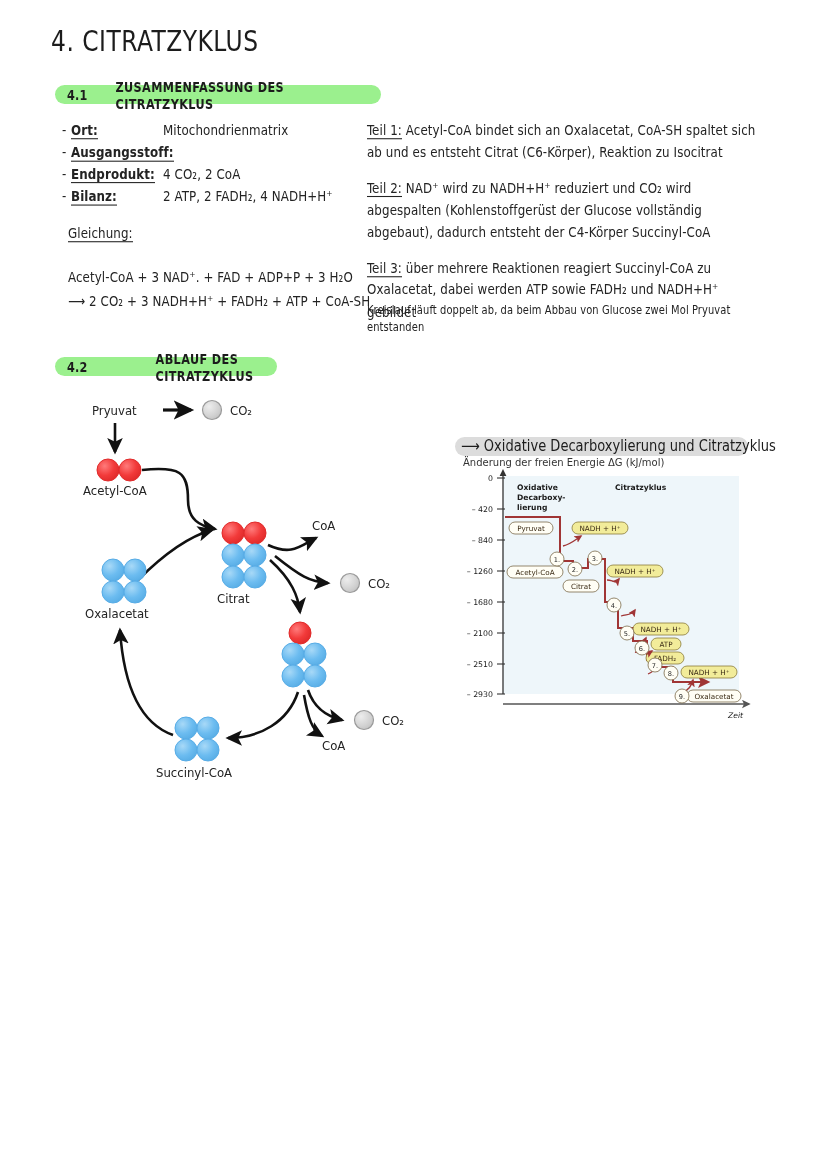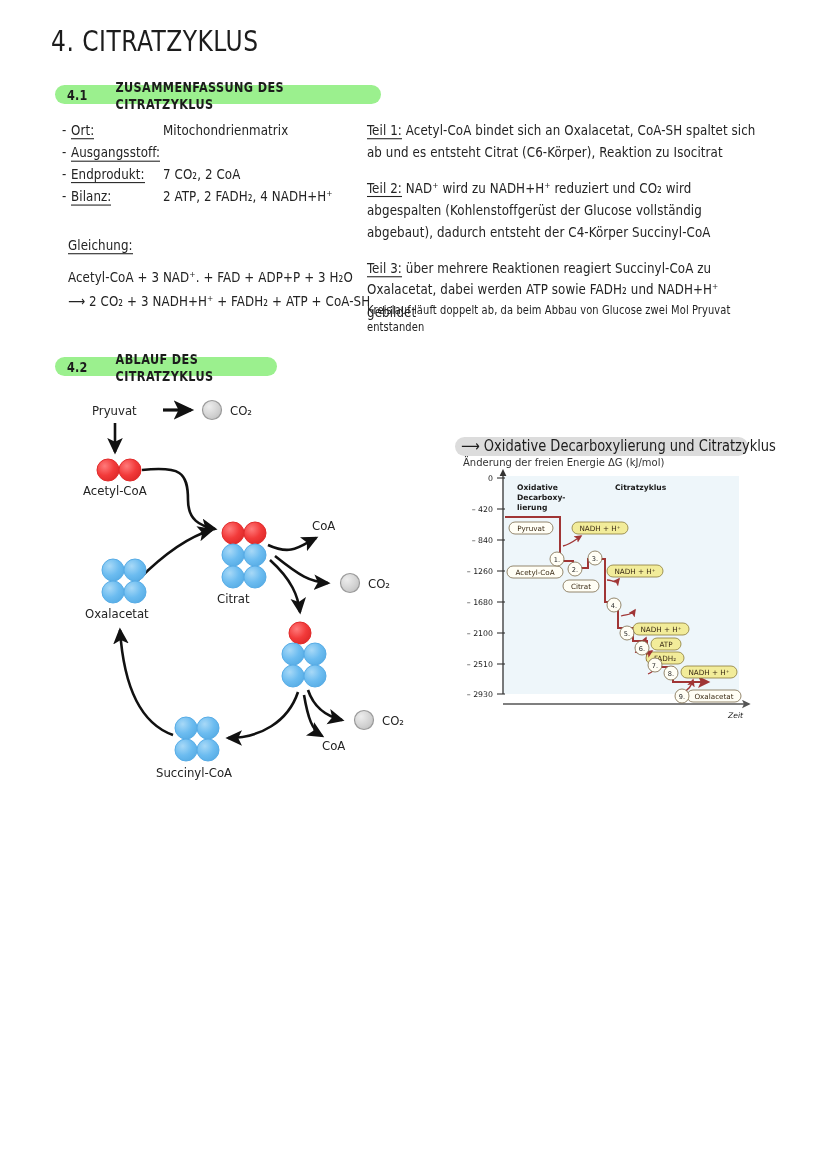--- a/index.html
+++ b/index.html
@@ -32,39 +32,39 @@
     font-family:"DejaVu Sans Condensed","Liberation Sans",sans-serif;
     transform:scaleY(1.15);
   }
   .sec-bar .ttl{
     font-size:12.5px;font-weight:700;color:#1c1c1c;
     margin-left:28px;letter-spacing:.4px;
     font-family:"DejaVu Sans Condensed","Liberation Sans",sans-serif;
     transform:scaleY(1.15);
   }
   #sec-41{left:55px;top:85px;width:326px;}
-  #sec-42{left:55px;top:357px;width:222px;}
+  #sec-42{left:55px;top:357px;width:222px;gap:40px;}
 
   
   .hand{
     font-family:"DejaVu Sans Condensed","Liberation Sans",sans-serif;
     font-size:13.2px;color:#232323;line-height:20.5px;
     transform:scaleY(1.07);transform-origin:left top;
     letter-spacing:.1px;
   }
 
   
   #facts{position:absolute;left:62px;top:120px;width:300px;}
   .fact-row{display:flex;align-items:baseline;height:20.5px;}
   .fact-dash{width:9px;}
-  .fact-key{width:92px;}
+  .fact-key{width:92px;font-weight:bold;}
   .fact-key span{border-bottom:1px solid #232323;}
   .fact-val{}
 
-  #gleichung-lbl{position:absolute;left:68px;top:235px;}
+  #gleichung-lbl{position:absolute;left:68px;top:223px;}
   #gleichung-lbl span{border-bottom:1px solid #232323;}
   #equation{position:absolute;left:68px;top:267px;width:300px;}
   .eq-line{height:22px;white-space:nowrap;}
 
   
   #teile{position:absolute;left:367px;top:120px;width:400px;}
   .teil{margin-bottom:13px;}
   .teil .lbl{border-bottom:1px solid #232323;}
   .teil p{margin:0;}
   #fussnote{position:absolute;left:367px;top:302px;width:400px;
@@ -126,21 +126,21 @@
       <span class="fact-key"><span>Ort:</span></span>
       <span class="fact-val">Mitochondrienmatrix</span>
     </div>
     <div class="fact-row">
       <span class="fact-dash">-</span>
       <span class="fact-key"><span>Ausgangsstoff:</span></span>
     </div>
     <div class="fact-row">
       <span class="fact-dash">-</span>
       <span class="fact-key"><span>Endprodukt:</span></span>
-      <span class="fact-val">7 CO₂, 2 CoA</span>
+      <span class="fact-val">4 CO₂, 2 CoA</span>
     </div>
     <div class="fact-row">
       <span class="fact-dash">-</span>
       <span class="fact-key"><span>Bilanz:</span></span>
       <span class="fact-val">2 ATP, 2 FADH₂, 4 NADH+H⁺</span>
     </div>
   </div>
 
   <div id="gleichung-lbl" class="hand">
     <span>Gleichung:</span>

